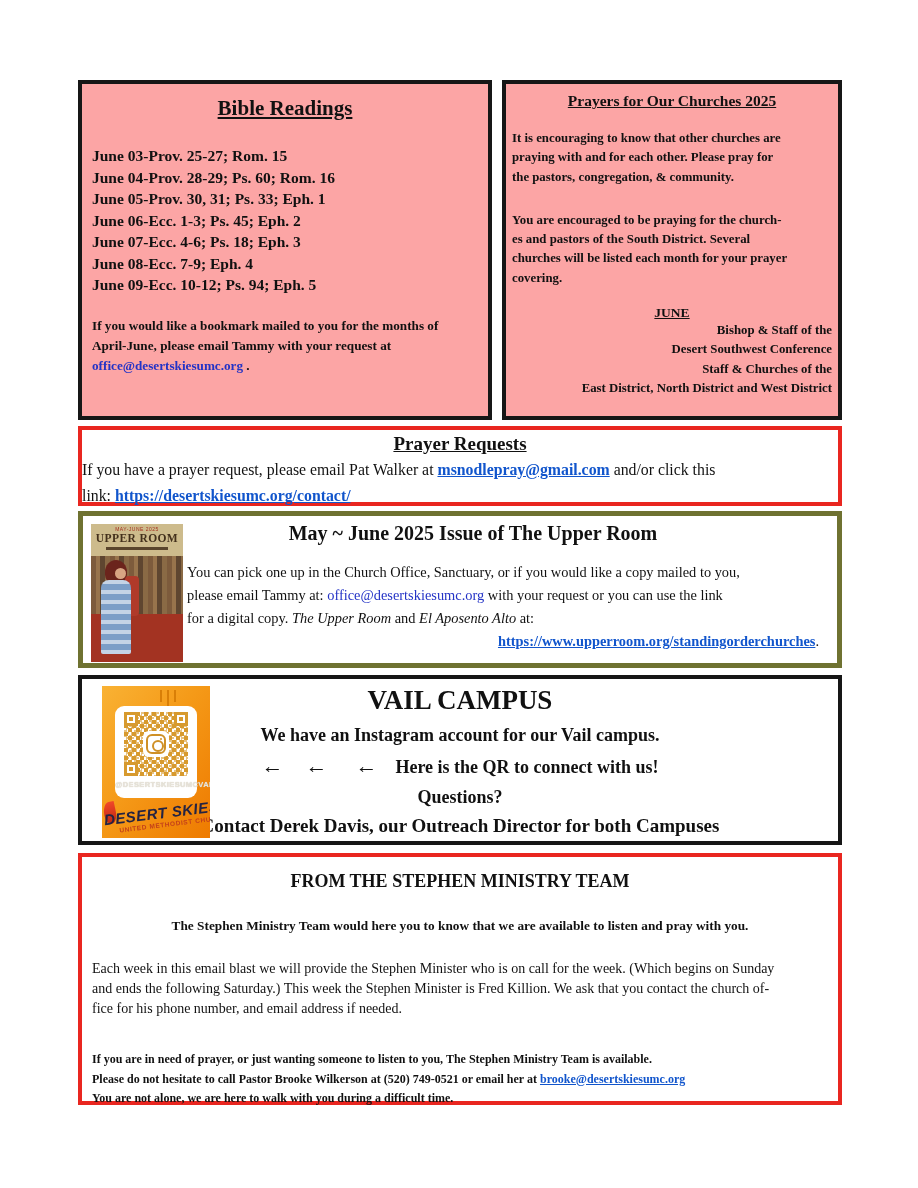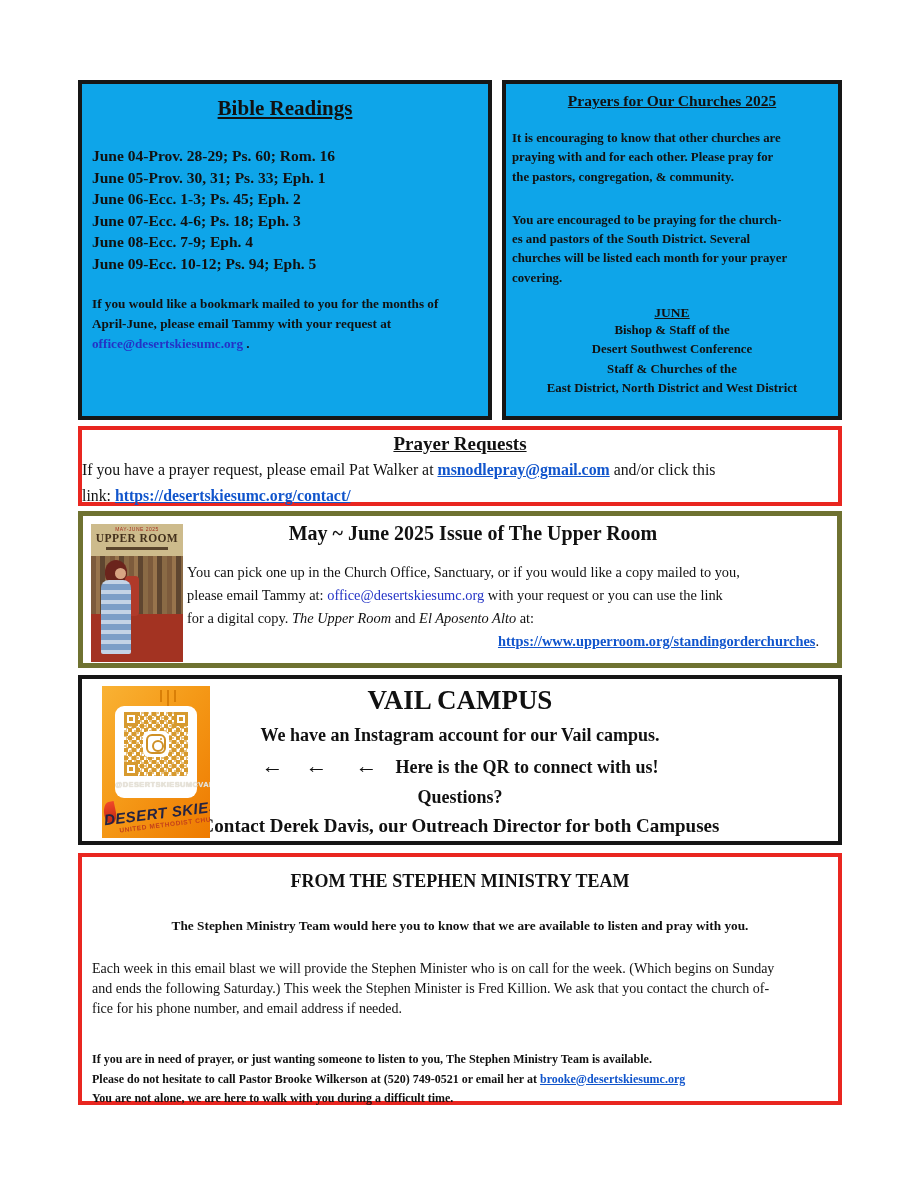--- a/index.html
+++ b/index.html
@@ -2,21 +2,21 @@
 <html><head>
 <meta charset="utf-8">
 <style>
   * { margin:0; padding:0; box-sizing:border-box; }
   html,body { background:#ffffff; }
   .page {
     position:relative; width:918px; height:1188px; background:#ffffff;
     font-family:"Liberation Serif", serif; color:#111; overflow:hidden;
   }
   .box { position:absolute; background:#fff; }
-  .green-box { background:#0ea5e9; border:4px solid #161616; }
+  .green-box { background:#fca5a5; border:4px solid #161616; }
   .red-box   { border:4px solid #e92620; background:#fff; }
   .black-box { border:4px solid #161616; background:#fff; }
   .olive-box { border:5px solid #6f7231; background:#fff; }
 
   .nowrap { white-space:nowrap; }
   .u { text-decoration:underline; }
   .b { font-weight:bold; }
   .i { font-style:italic; }
 
   a.link { color:#1155cc; font-weight:bold; text-decoration:underline; cursor:pointer;text-align:center; }
@@ -29,21 +29,21 @@
   #bible .readings { margin-top:24px; }
   #bible .readings .line { font-size:15.5px; font-weight:bold; line-height:21.5px; }
   #bible .note { margin-top:20px; font-size:13.2px; font-weight:bold; line-height:20px; }
 
   
   #churches { left:502px; top:80px; width:340px; height:340px; padding:6px 6px; }
   #churches .title { font-size:15.5px; font-weight:bold; text-align:center; margin-top:2px; }
   #churches .para { margin-top:24px; font-size:12.8px; font-weight:bold; line-height:19.3px; }
   #churches .para2 { margin-top:19px; }
   #churches .month { margin-top:17px; text-align:center; font-size:13.5px; font-weight:bold; }
-  #churches .month-lines { text-align:center; font-size:12.8px; font-weight:bold; line-height:19.3px; }
+  #churches .month-lines { text-align:right; font-size:12.8px; font-weight:bold; line-height:19.3px; }
 
   
   #requests { left:78px; top:426px; width:764px; height:80px; padding:3px 0; }
   #requests .title { font-size:19px; font-weight:bold; text-align:center; line-height:22px; }
   #requests .body { font-size:15.8px; line-height:26px; margin-top:2px; }
 
   
   #upperroom { left:78px; top:511px; width:764px; height:157px; padding:6px 8px; }
   #upperroom .title { font-size:20px; font-weight:bold; text-align:center;padding-left:26px; }
   #upperroom .body { margin-left:96px; margin-top:16px; font-size:14.4px; line-height:23px; }
@@ -108,20 +108,21 @@
   #stephen .bold-block { margin-top:31px; font-size:12px; font-weight:bold; line-height:19.6px; }
 </style>
 </head>
 <body>
 
 <div class="page">
 
   <section class="box green-box" id="bible">
     <div class="title u">Bible Readings</div>
     <div class="readings">
+      <div class="line nowrap">June 03-Prov. 25-27; Rom. 15</div>
       <div class="line nowrap">June 04-Prov. 28-29; Ps. 60; Rom. 16</div>
       <div class="line nowrap">June 05-Prov. 30, 31; Ps. 33; Eph. 1</div>
       <div class="line nowrap">June 06-Ecc. 1-3; Ps. 45; Eph. 2</div>
       <div class="line nowrap">June 07-Ecc. 4-6; Ps. 18; Eph. 3</div>
       <div class="line nowrap">June 08-Ecc. 7-9; Eph. 4</div>
       <div class="line nowrap">June 09-Ecc. 10-12; Ps. 94; Eph. 5</div>
     </div>
     <div class="note">
       <span class="nowrap">If you would like a bookmark mailed to you for the months of</span><br>
       <span class="nowrap">April-June, please email Tammy with your request at</span><br>

